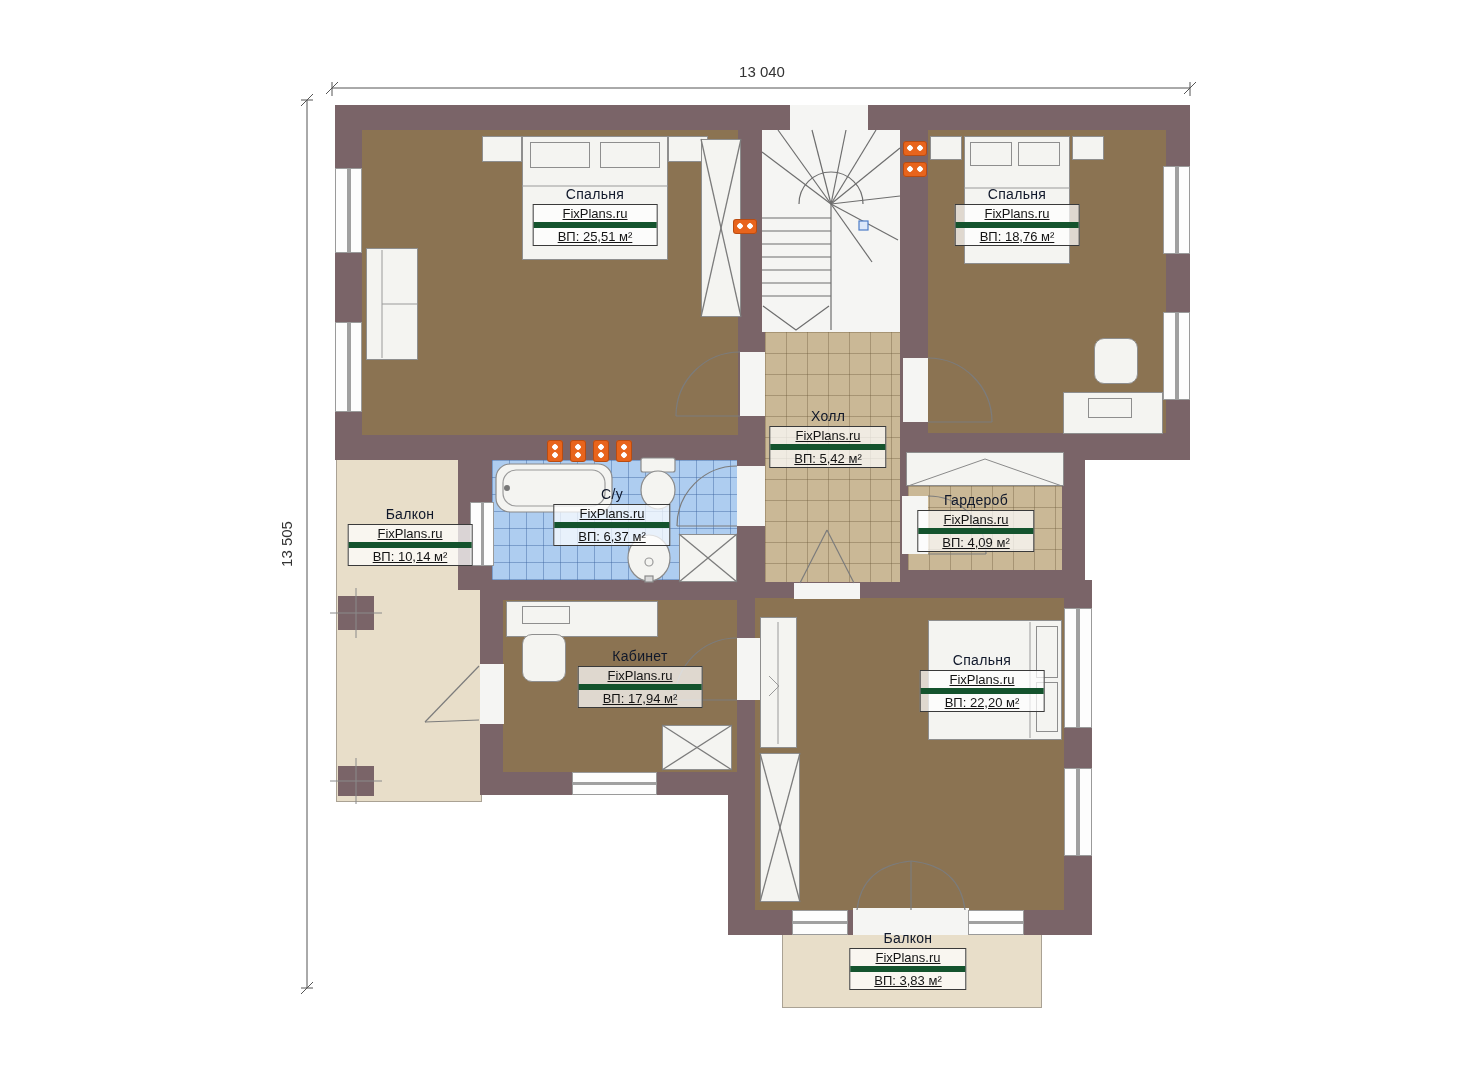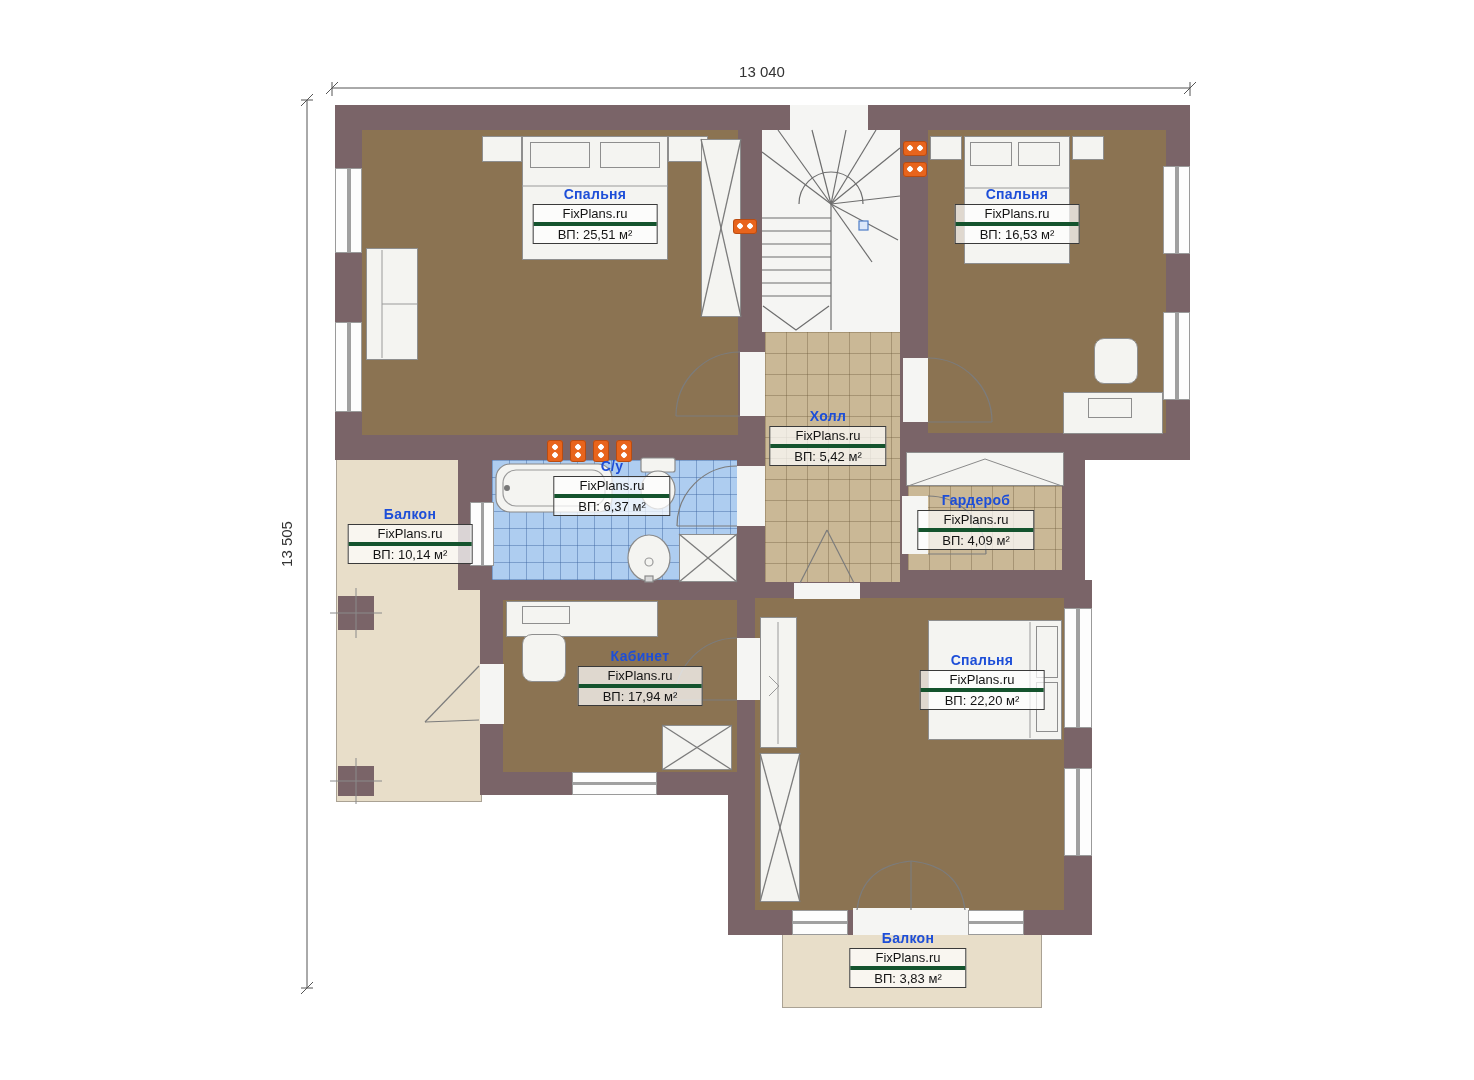--- a/index.html
+++ b/index.html
@@ -27,24 +27,24 @@
   .lamp{position:absolute;background-color:#e8641c;border-radius:3px;box-shadow:inset 0 0 0 1px #b84c12;}
   .lamp-v{width:16px;height:22px;
     background-image:radial-gradient(circle at 8px 7px,#fff 0 2.5px,transparent 3px),
                      radial-gradient(circle at 8px 15px,#fff 0 2.5px,transparent 3px);}
   .lamp-h{width:24px;height:15px;
     background-image:radial-gradient(circle at 7px 7px,#fff 0 2.5px,transparent 3px),
                      radial-gradient(circle at 17px 7px,#fff 0 2.5px,transparent 3px);}
   svg.overlay{position:absolute;left:0;top:0;pointer-events:none;}
   .rlabel{position:absolute;display:flex;flex-direction:column;align-items:center;
           transform:translateX(-50%);z-index:30;}
-  .rname{font-weight:bold;font-size:14px;color:#1d4ed8;letter-spacing:.3px;margin-bottom:2px;white-space:nowrap;}
+  .rname{font-weight:normal;font-size:14px;color:#0f172a;letter-spacing:.3px;margin-bottom:2px;white-space:nowrap;}
   .rbox{border:1px solid #3a3a3a;background:rgba(255,255,255,.72);text-align:center;}
-  .rcell{padding:1px 24px;font-size:13px;color:#141414;white-space:nowrap;}
-  .rcell + .rcell{border-top:4px solid #14532d;}
+  .rcell{padding:1px 24px;font-size:13px;color:#141414;white-space:nowrap;text-decoration:underline;}
+  .rcell + .rcell{border-top:6px solid #14532d;}
   .dim-top{position:absolute;left:762px;top:71px;transform:translate(-50%,-50%);
            font-size:15px;color:#333;}
   .dim-left{position:absolute;left:286px;top:544px;transform:translate(-50%,-50%) rotate(-90deg);
             font-size:15px;color:#333;white-space:nowrap;}
 </style>
 </head>
 <body>
 
 <div id="canvas">
 
@@ -230,31 +230,31 @@
     <div class="rname">Спальня</div>
     <div class="rbox">
       <div class="rcell">FixPlans.ru</div>
       <div class="rcell">ВП: 25,51 м²</div>
     </div>
   </div>
   <div class="rlabel" style="left:1017px;top:186px;">
     <div class="rname">Спальня</div>
     <div class="rbox">
       <div class="rcell">FixPlans.ru</div>
-      <div class="rcell">ВП: 16,53 м²</div>
+      <div class="rcell">ВП: 18,76 м²</div>
     </div>
   </div>
   <div class="rlabel" style="left:828px;top:408px;">
     <div class="rname">Холл</div>
     <div class="rbox">
       <div class="rcell">FixPlans.ru</div>
       <div class="rcell">ВП: 5,42 м²</div>
     </div>
   </div>
-  <div class="rlabel" style="left:612px;top:458px;justify-content:space-between;">
+  <div class="rlabel" style="left:612px;top:486px;justify-content:space-between;">
     <div class="rname">С/у</div>
     <div class="rbox">
       <div class="rcell">FixPlans.ru</div>
       <div class="rcell">ВП: 6,37 м²</div>
     </div>
   </div>
   <div class="rlabel" style="left:410px;top:506px;">
     <div class="rname">Балкон</div>
     <div class="rbox">
       <div class="rcell">FixPlans.ru</div>

